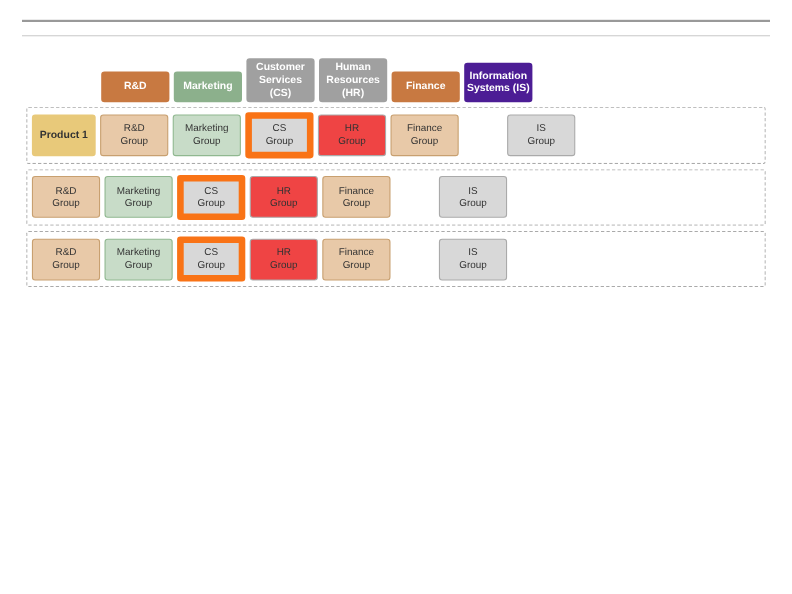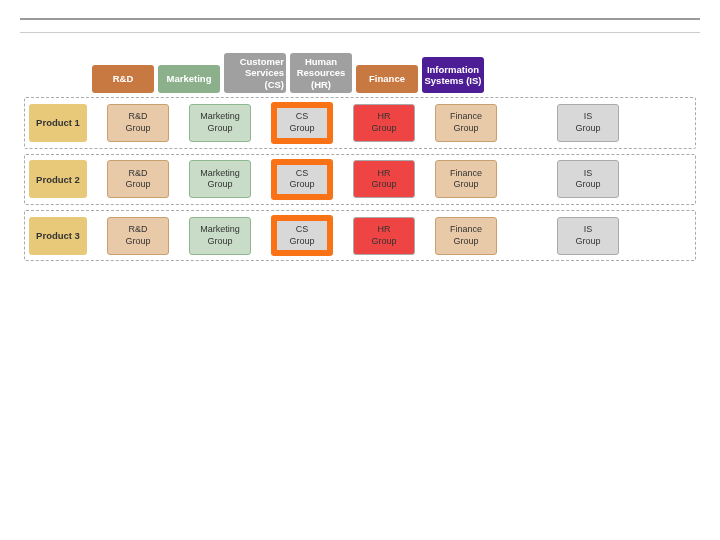--- a/index.html
+++ b/index.html
@@ -65,21 +65,21 @@
     .hdr-mkt { background: #8cb08c; width: 62px; min-height: 28px; }
     .hdr-cs  { background: #a0a0a0; width: 62px; min-height: 36px; }
     .hdr-hr  { background: #a0a0a0; width: 62px; min-height: 36px; }
     .hdr-fin { background: #c87941; width: 62px; min-height: 28px; }
     .hdr-is  { background: #4c1d95; width: 62px; min-height: 36px; }
 
     
     .data-row {
       display: flex;
       align-items: center;
-      gap: 20px;
+      gap: 4px;
       margin-bottom: 5px;
       border: 1px dashed #aaa;
       border-radius: 2px;
       padding: 4px 4px;
     }
     .row-label {
       width: 58px;
       min-height: 38px;
       display: flex;
       align-items: center;
@@ -121,21 +121,21 @@
   <div class="title-area">
     <span class="exhibit-label"></span>
     <span class="exhibit-title"></span>
   </div>
 
   <div class="matrix-container">
 
     <div class="header-row" id="header-row">
         <div class="header-cell hdr-rnd" style="white-space: pre-line;">R&amp;D</div>
         <div class="header-cell hdr-mkt" style="white-space: pre-line;">Marketing</div>
-        <div class="header-cell hdr-cs" style="white-space: pre-line; text-align: right;">Customer
+        <div class="header-cell hdr-cs" style="white-space: pre-line;">Customer
 Services (CS)</div>
         <div class="header-cell hdr-hr" style="white-space: pre-line;">Human
 Resources (HR)</div>
         <div class="header-cell hdr-fin" style="white-space: pre-line;">Finance</div>
         <div class="header-cell hdr-is" style="white-space: pre-line;">Information
 Systems (IS)</div>
       </div>
 
     <div id="data-rows">
         <div class="data-row">
@@ -147,36 +147,34 @@
           <div class="data-cell cell-cs" style="white-space: pre-line;">CS
 Group</div>
           <div class="data-cell cell-hr" style="white-space: pre-line;">HR
 Group</div>
           <div class="data-cell cell-fin" style="white-space: pre-line;">Finance
 Group</div>
           <div class="data-cell cell-is" style="white-space: pre-line;">IS
 Group</div>
         </div>
         <div class="data-row">
-          <div class="row-label">Product 2</div>
           <div class="data-cell cell-rnd" style="white-space: pre-line;">R&amp;D
 Group</div>
           <div class="data-cell cell-mkt" style="white-space: pre-line;">Marketing
 Group</div>
           <div class="data-cell cell-cs" style="white-space: pre-line;">CS
 Group</div>
           <div class="data-cell cell-hr" style="white-space: pre-line;">HR
 Group</div>
           <div class="data-cell cell-fin" style="white-space: pre-line;">Finance
 Group</div>
           <div class="data-cell cell-is" style="white-space: pre-line;">IS
 Group</div>
         </div>
         <div class="data-row">
-          <div class="row-label">Product 3</div>
           <div class="data-cell cell-rnd" style="white-space: pre-line;">R&amp;D
 Group</div>
           <div class="data-cell cell-mkt" style="white-space: pre-line;">Marketing
 Group</div>
           <div class="data-cell cell-cs" style="white-space: pre-line;">CS
 Group</div>
           <div class="data-cell cell-hr" style="white-space: pre-line;">HR
 Group</div>
           <div class="data-cell cell-fin" style="white-space: pre-line;">Finance
 Group</div>

